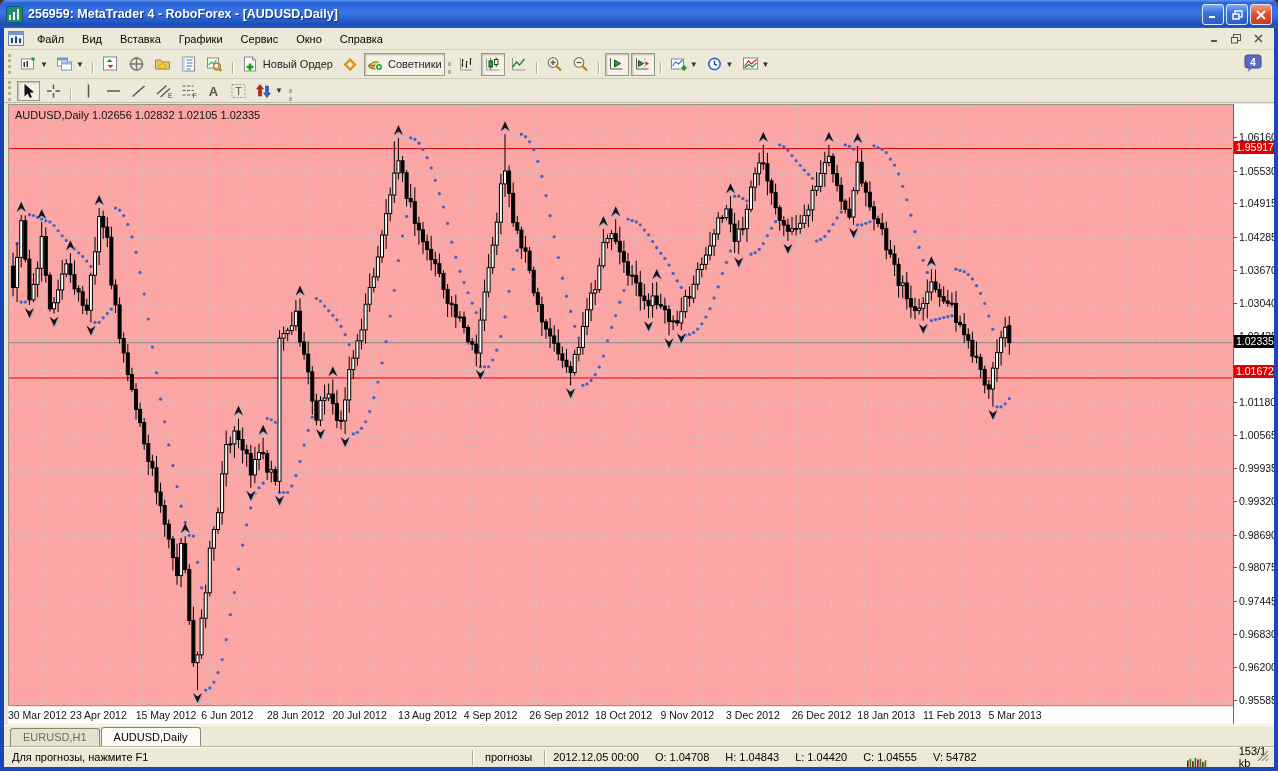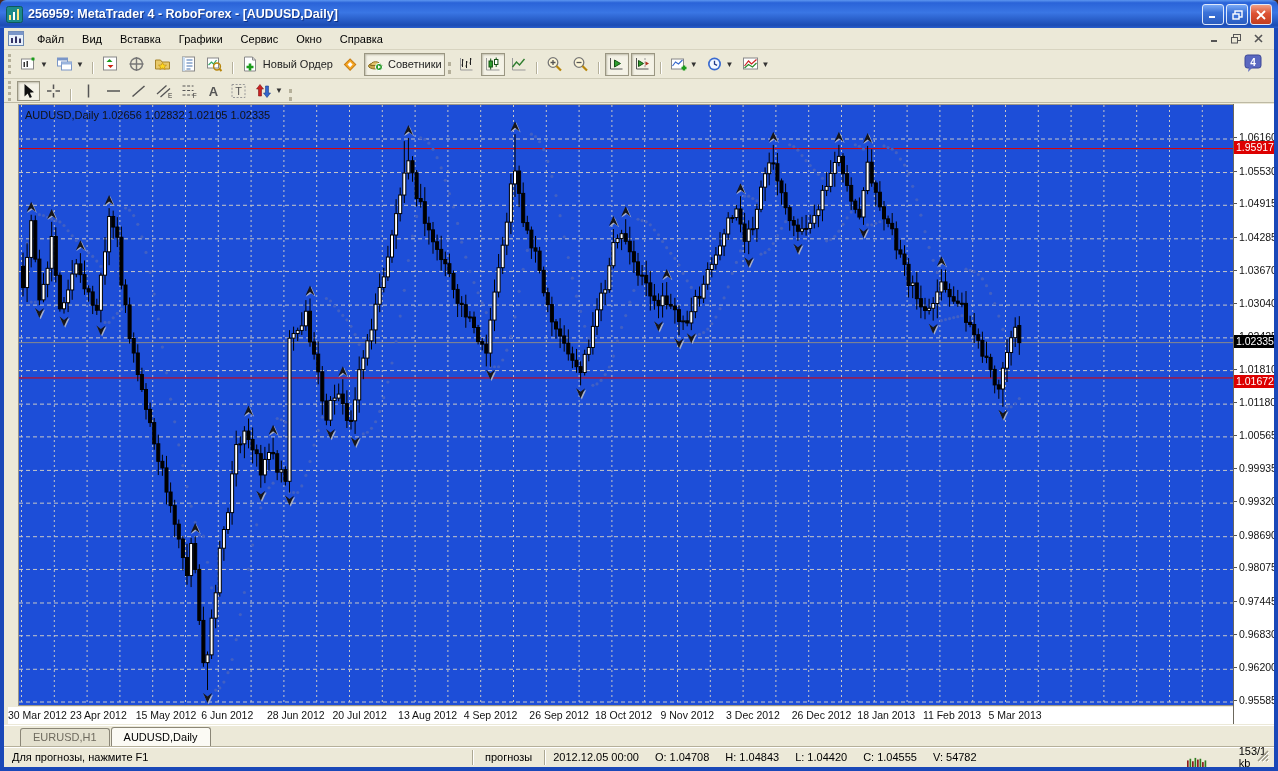--- a/index.html
+++ b/index.html
@@ -36,31 +36,31 @@
     border:1px solid transparent; margin:0 1px; padding:0 2px; color:#222; }
   #tb2 .tbtn { height:20px; min-width:23px; }
   .tbtn.pressed { background:#f4f2e6; border-color:#9a9682; box-shadow:inset 1px 1px 2px rgba(90,85,60,.35); }
   .tbtn .lbl { margin-left:4px; white-space:nowrap; }
   .dd { margin-left:3px; font-size:8px; color:#333; }
   .pbtn { font-size:11px; color:#333; padding:0 5px; }
   #mql-badge { position:absolute; right:8px; top:2px; }
 
   
   #chart-area { position:absolute; left:4px; right:4px; top:103px; height:622px; background:#ece9d8; }
-  #plot-wrap { position:absolute; left:4px; top:1px; width:1225px; height:602px; background:#1d4ed8; border:1px solid #9a968a; border-right:none;margin-left:10px; }
+  #plot-wrap { position:absolute; left:4px; top:1px; width:1225px; height:602px; background:#fca5a5; border:1px solid #9a968a; border-right:none; }
   #plot { position:absolute; left:0; top:0; }
   #date-row { position:absolute; left:4px; top:604px; width:1225px; height:17px; background:#fff; overflow:hidden; }
   .dlabel { position:absolute; top:2px; font-size:10.5px; color:#111; white-space:nowrap; }
   #axis-col { position:absolute; left:1229px; top:1px; width:41px; height:620px; background:#fff; border-left:1px solid #6b675c; }
   .ptick { position:absolute; left:5px; font-size:10.5px; color:#111; }
   .ptick::before { content:""; position:absolute; left:-5px; top:6px; width:3px; height:1px; background:#555; }
   .ptag { position:absolute; left:0; width:41px; font-size:10.5px; color:#fff; padding:0 2px; line-height:13px; height:13px; }
 
   
-  #tabbar { top:725px; height:21px; display:flex; align-items:flex-end; padding-left:16px; border-top:1px solid #fff; }
+  #tabbar { top:725px; height:21px; display:flex; align-items:flex-end; padding-left:6px; border-top:1px solid #fff; }
   .tab { padding:2px 12px 3px 12px; margin-right:1px; border:1px solid #8a8677; border-bottom:none;
     border-radius:3px 3px 0 0; background:#e4e1cf; color:#6e6a5e; font-size:11px; }
   .tab.active { background:#fbfaf4; color:#000; padding-top:3px; }
   #statusbar { top:746px; height:21px; display:flex; align-items:center; border-top:1px solid #b5b09a; box-shadow:inset 0 1px 0 #fff; }
   .scell { padding:0 8px; white-space:nowrap; }
   .ssep { width:1px; height:15px; background:#aca893; box-shadow:1px 0 0 #fff; flex:none; }
   #help-cell { width:524px; }
   #feed-cell { width:78px; text-align:center; }
   #traffic-cell { display:flex; align-items:flex-end; margin-left:202px; }
   #traffic-label { margin-left:32px; }
@@ -1219,21 +1219,21 @@
         <div class="ptick" style="top: 324.878px;">1.00565</div>
         <div class="ptick" style="top: 358.419px;">0.99935</div>
         <div class="ptick" style="top: 391.162px;">0.99320</div>
         <div class="ptick" style="top: 424.703px;">0.98690</div>
         <div class="ptick" style="top: 457.445px;">0.98075</div>
         <div class="ptick" style="top: 490.987px;">0.97445</div>
         <div class="ptick" style="top: 523.729px;">0.96830</div>
         <div class="ptick" style="top: 557.27px;">0.96200</div>
         <div class="ptick" style="top: 590.013px;">0.95585</div>
         <div class="ptag" style="top: 36.5832px; background: rgb(221, 0, 0);">1.95917</div>
-        <div class="ptag" style="top: 271px; background: rgb(221, 0, 0);">1.01672</div>
+        <div class="ptag" style="top: 261px; background: rgb(221, 0, 0);">1.01672</div>
         <div class="ptag" style="top: 230.643px; background: rgb(0, 0, 0);">1.02335</div>
       </div>
   </div>
 
   <div id="tabbar" class="bar">
       <span class="tab">EURUSD,H1</span>
       <span class="tab active">AUDUSD,Daily</span>
     </div>
 
   <div id="statusbar" class="bar">

